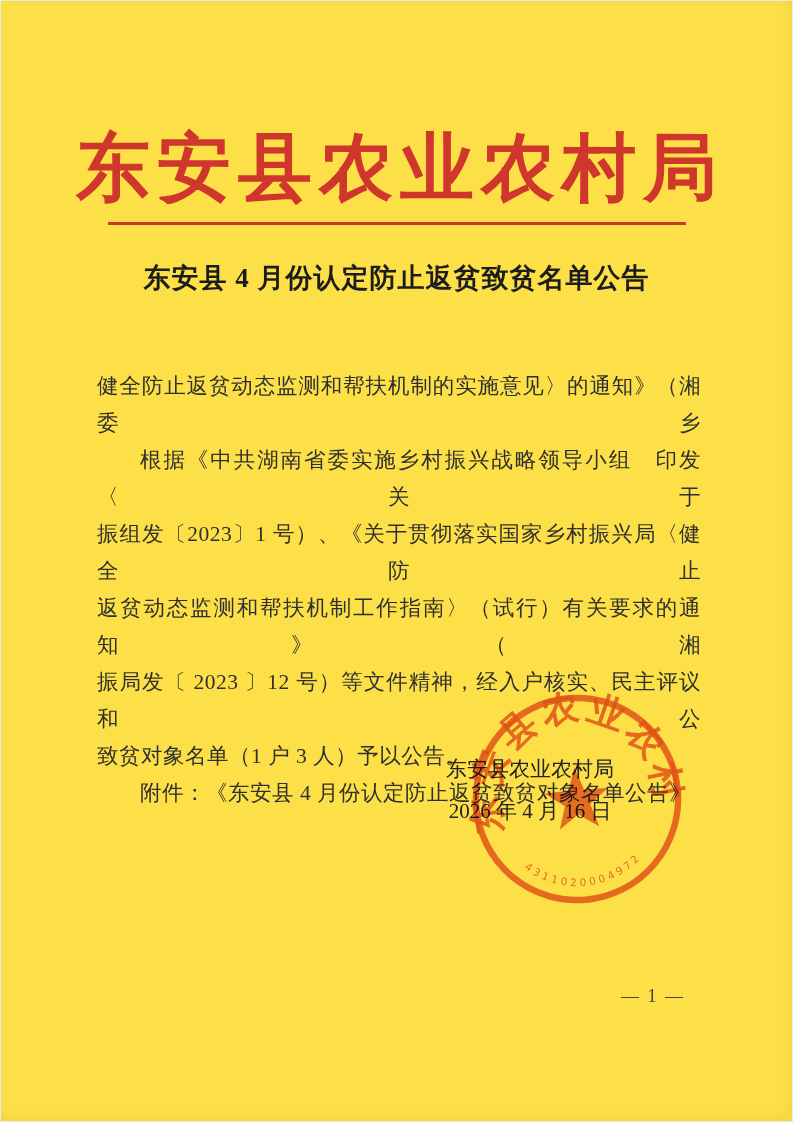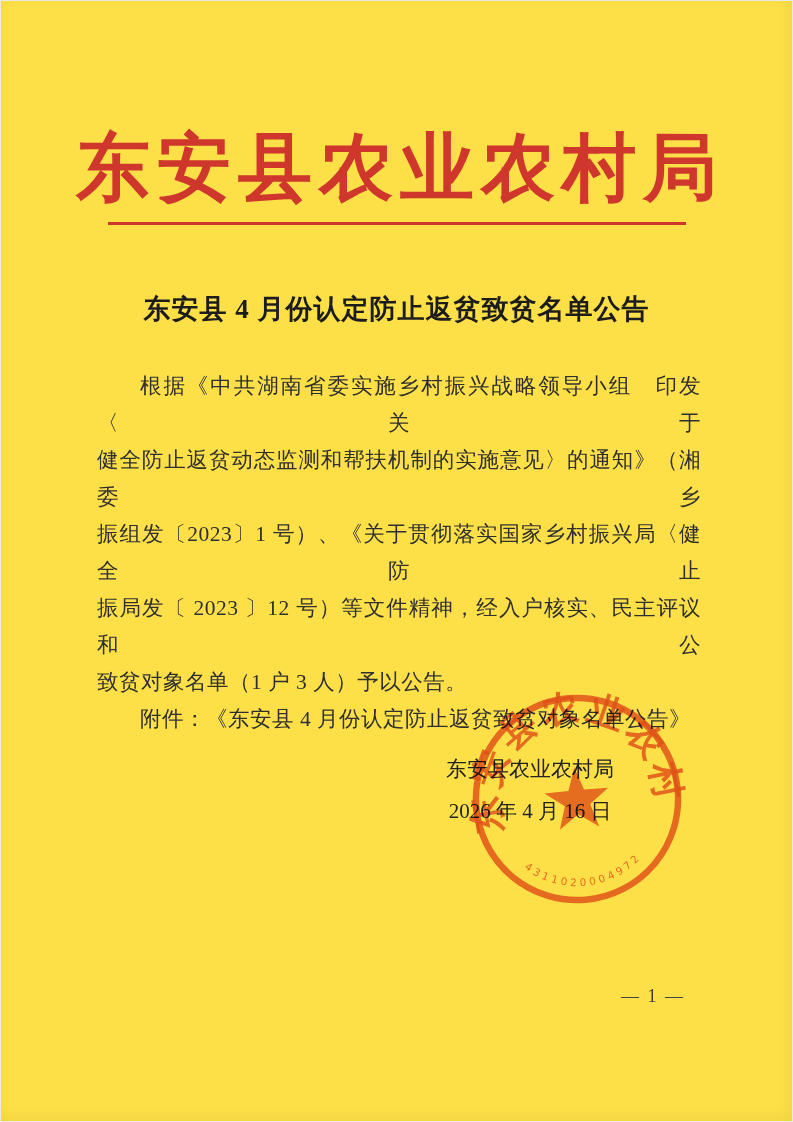--- a/index.html
+++ b/index.html
@@ -27,21 +27,21 @@
     text-indent:7px;
     line-height:1.2;
     font-family:"Liberation Serif","DejaVu Serif",serif;
   }
   .letterhead-rule{
     width:578px;height:3px;
     background:var(--letterhead-red);
     margin:9px auto 0 auto;
   }
   .doc-title{
-    margin-top:66px;
+    margin-top:35px;
     text-align:center;
     color:#1c1c1c;
     font-size:27px;
     font-weight:700;
     letter-spacing:1px;
   }
   .body-block{
     position:absolute;
     left:97px;top:368px;
     width:604px;
@@ -88,23 +88,24 @@
 <body>
 
 <div class="page">
 
   <div class="letterhead">东安县农业农村局</div>
   <div class="letterhead-rule"></div>
 
   <div class="doc-title">东安县 4 月份认定防止返贫致贫名单公告</div>
 
   <div class="body-block">
+    <div class="body-line">健全防止返贫动态监测和帮扶机制的实施意见〉的通知》（湘委乡</div>
     <div class="body-line indent">根据《中共湖南省委实施乡村振兴战略领导小组　印发〈关于</div>
-    <div class="body-line">健全防止返贫动态监测和帮扶机制的实施意见〉的通知》（湘委乡</div>
     <div class="body-line">振组发〔2023〕1 号）、《关于贯彻落实国家乡村振兴局〈健全防止</div>
+    <div class="body-line">返贫动态监测和帮扶机制工作指南〉（试行）有关要求的通知》（湘</div>
     <div class="body-line">振局发〔 2023 〕12 号）等文件精神，经入户核实、民主评议和公</div>
     <div class="body-line last">致贫对象名单（1 户 3 人）予以公告。</div>
     <div class="body-line indent last">附件：《东安县 4 月份认定防止返贫致贫对象名单公告》</div>
   </div>
 
   <div class="signature">
     <div>东安县农业农村局</div>
     <div>2026 年 4 月 16 日</div>
   </div>
 

